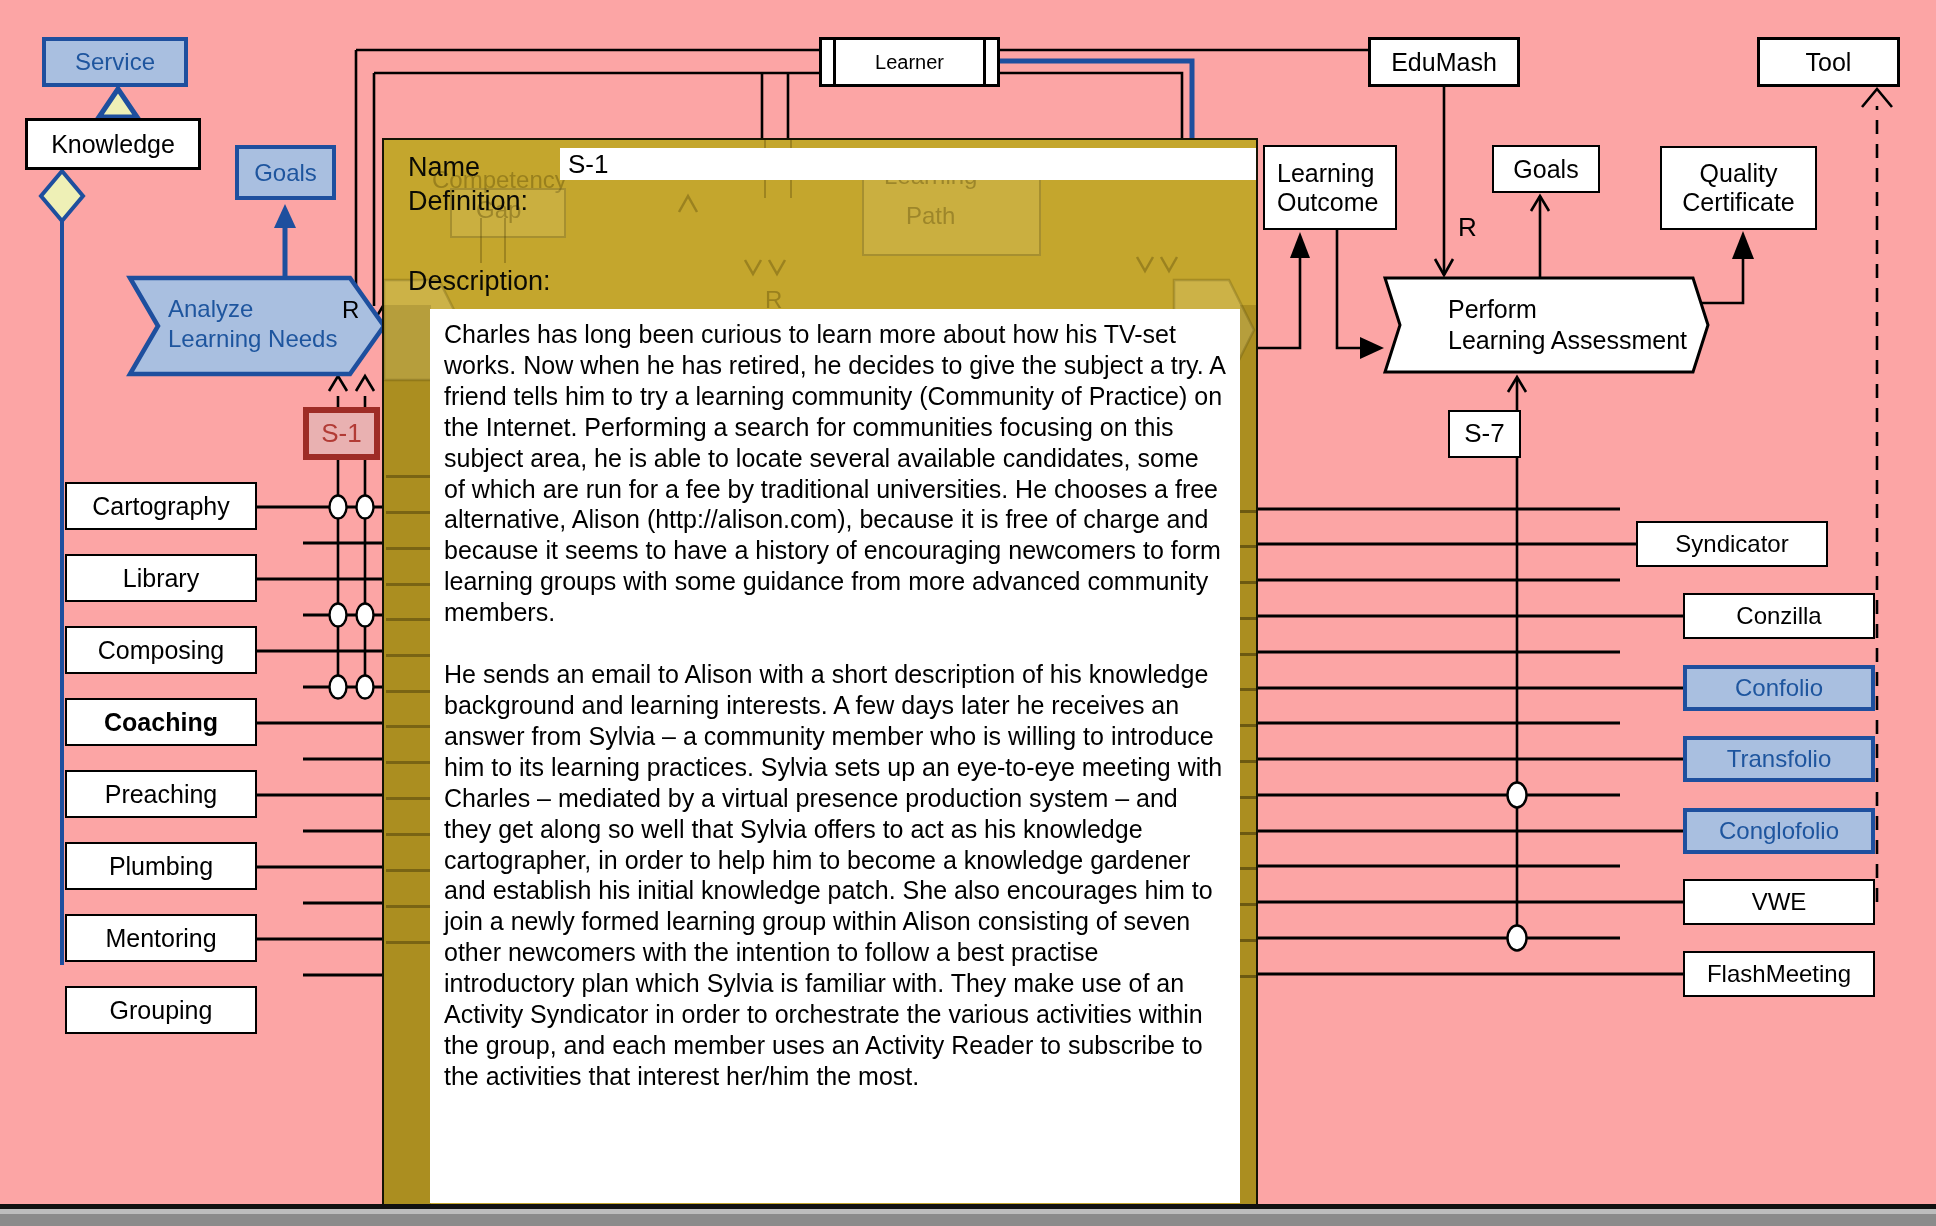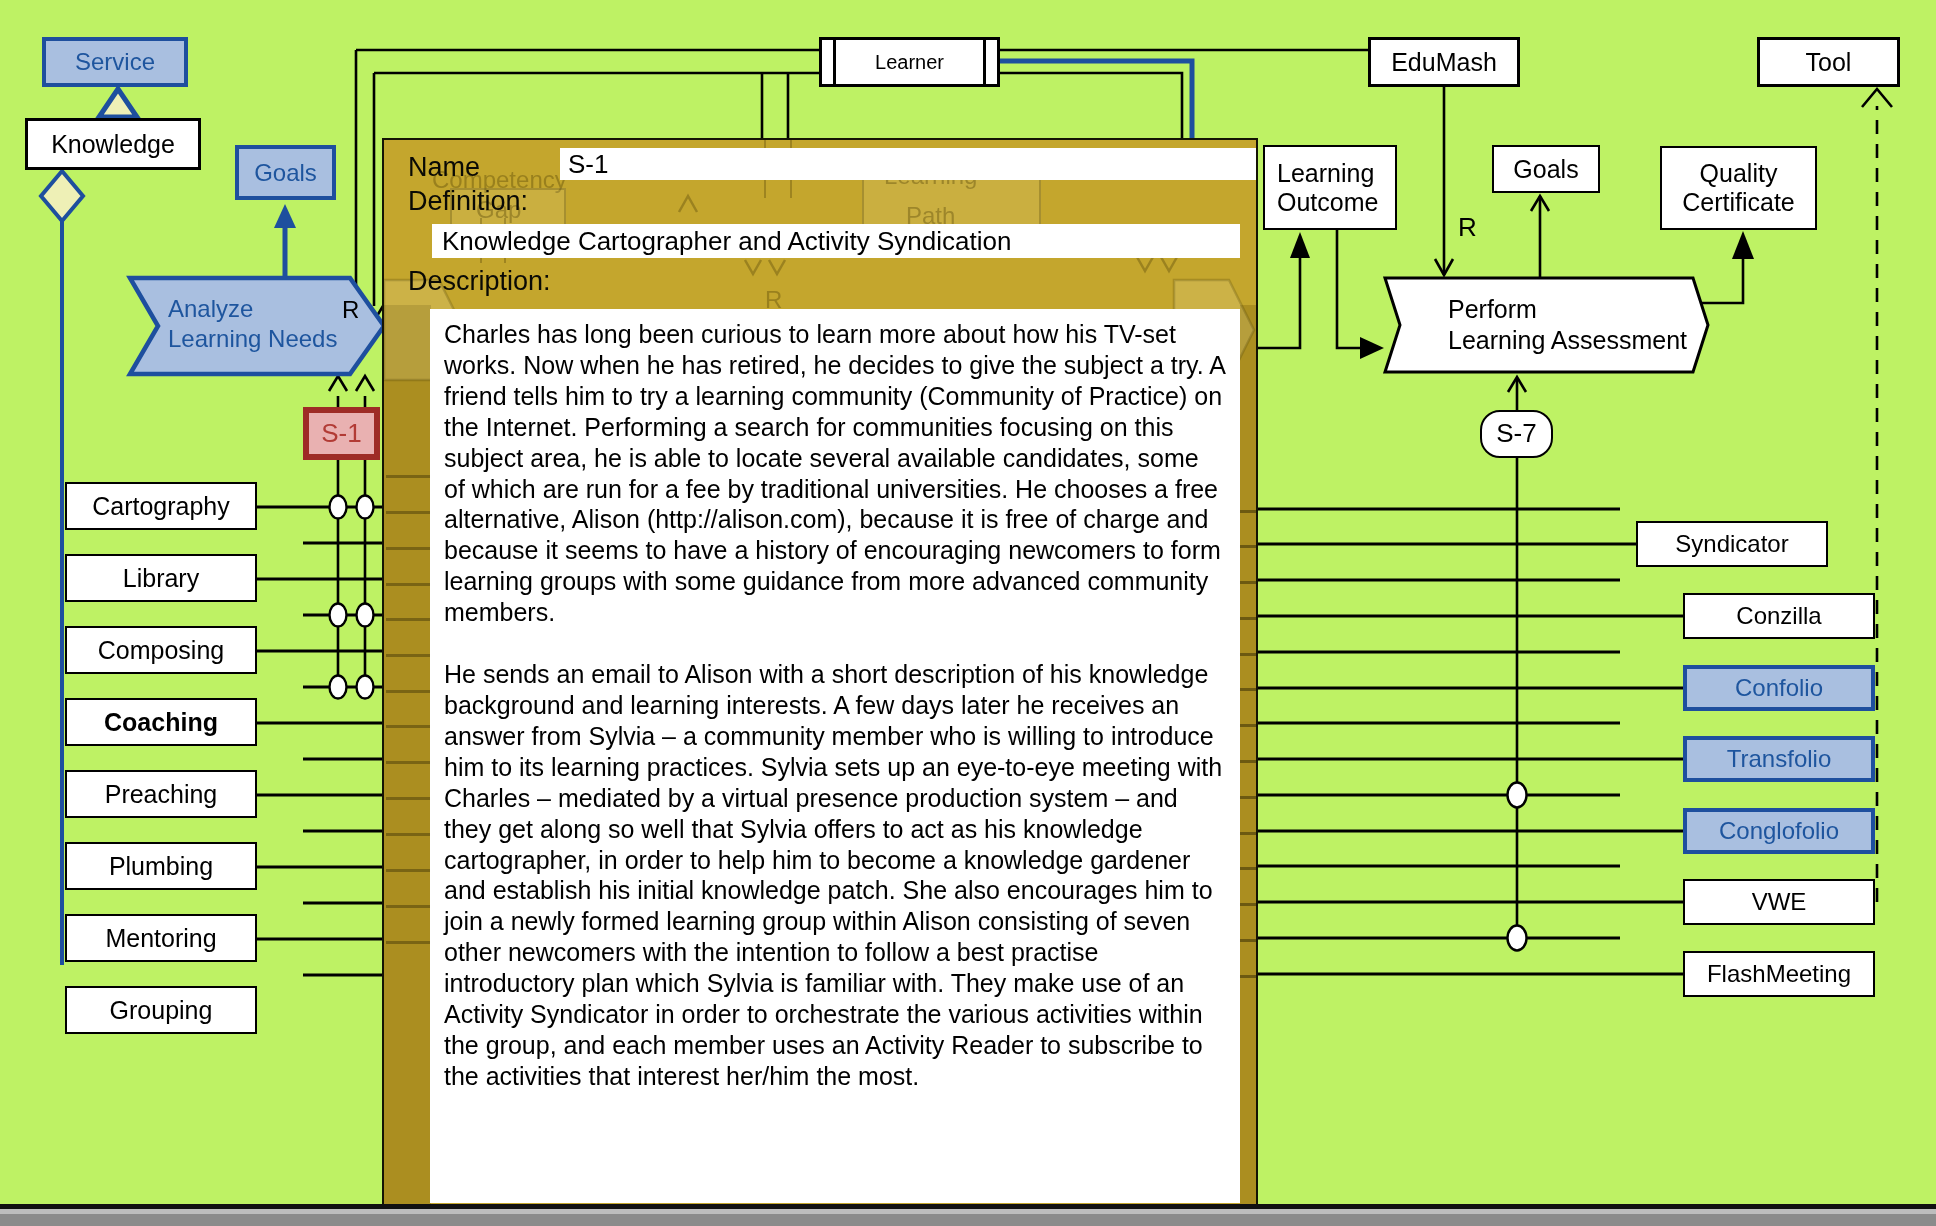--- a/index.html
+++ b/index.html
@@ -1,16 +1,16 @@
 <!DOCTYPE html>
 <html><head>
 <meta charset="utf-8">
 <style>
   html,body{margin:0;padding:0;background:#555;}
-  #stage{position:relative;width:1936px;height:1226px;background:#bef264;overflow:hidden;
+  #stage{position:relative;width:1936px;height:1226px;background:#fca5a5;overflow:hidden;
          font-family:"Liberation Sans","DejaVu Sans",sans-serif;}
   svg{position:absolute;left:0;top:0;}
   .box{position:absolute;background:#fff;border:3px solid #000;display:flex;
        align-items:center;justify-content:center;font-size:24px;color:#000;
        box-sizing:border-box;text-align:center;line-height:1.15;}
   .box.blue{background:#a9bfe0;border:4px solid #1e4f9e;color:#1e559e;}
   .box.thin{border-width:2.5px;}
   .twoline{flex-direction:column;align-items:flex-start;justify-content:center;padding-left:12px;text-align:left;}
   .twoline.center{align-items:center;padding-left:0;}
   .flag-label{position:absolute;font-size:24px;line-height:30px;}
@@ -135,21 +135,21 @@
   </div>
   <div class="rlab" style="left:342px;top:296px;">R</div>
 
   <div class="flag-label" style="left:1448px;top:294px;color:#000;font-size:25px;line-height:31px;">
     <div>Perform</div>
     <div>Learning Assessment</div>
   </div>
   <div class="rlab" style="left:1458px;top:212px;font-size:26px;">R</div>
 
   <div class="box" style="left:303px;top:407px;width:77px;height:53px;background:#e9b1b1;border:6px solid #9e2c26;color:#b23b35;font-size:26px;">S-1</div>
-  <div class="box thin" style="left:1480px;top:410px;width:73px;height:48px;font-size:26px;border-radius:20px;">S-7</div>
+  <div class="box thin" style="left:1448px;top:410px;width:73px;height:48px;font-size:26px;">S-7</div>
 
   <div class="box thin" style="left:65px;top:482px;width:192px;height:48px;font-size:25px;">Cartography</div>
   <div class="box thin" style="left:65px;top:554px;width:192px;height:48px;font-size:25px;">Library</div>
   <div class="box thin" style="left:65px;top:626px;width:192px;height:48px;font-size:25px;">Composing</div>
   <div class="box thin" style="left:65px;top:698px;width:192px;height:48px;font-size:25px;font-weight:bold;">Coaching</div>
   <div class="box thin" style="left:65px;top:770px;width:192px;height:48px;font-size:25px;">Preaching</div>
   <div class="box thin" style="left:65px;top:842px;width:192px;height:48px;font-size:25px;">Plumbing</div>
   <div class="box thin" style="left:65px;top:914px;width:192px;height:48px;font-size:25px;">Mentoring</div>
   <div class="box thin" style="left:65px;top:986px;width:192px;height:48px;font-size:25px;">Grouping</div>
 
@@ -209,21 +209,20 @@
     <div class="rtick" style="top:656px"></div>
     <div class="rtick" style="top:692px"></div>
     <div class="rtick" style="top:727px"></div>
     <div class="rtick" style="top:763px"></div>
     <div class="rtick" style="top:799px"></div>
     <div class="rtick" style="top:835px"></div>
 
     <div class="dlabel" style="left:12px;top:12px;">Name</div>
     <div class="dfield" style="left:176px;top:8px;width:688px;height:32px;padding-left:8px;">S-1</div>
     <div class="dlabel" style="left:12px;top:46px;">Definition:</div>
-    <div class="dfield" style="left:48px;top:84px;width:798px;height:34px;padding-left:10px;">Knowledge Cartographer and Activity Syndication</div>
     <div class="dlabel" style="left:12px;top:126px;">Description:</div>
     <div id="descbox">
       <p>Charles has long been curious to learn more about how his TV-set works. Now when he has retired, he decides to give the subject a try. A friend tells him to try a learning community (Community of Practice) on the Internet. Performing a search for communities focusing on this subject area, he is able to locate several available candidates, some of which are run for a fee by traditional universities. He chooses a free alternative, Alison (http://alison.com), because it is free of charge and because it seems to have a history of encouraging newcomers to form learning groups with some guidance from more advanced community members.</p>
       <p>He sends an email to Alison with a short description of his knowledge background and learning interests. A few days later he receives an answer from Sylvia – a community member who is willing to introduce him to its learning practices. Sylvia sets up an eye-to-eye meeting with Charles – mediated by a virtual presence production system – and they get along so well that Sylvia offers to act as his knowledge cartographer, in order to help him to become a knowledge gardener and establish his initial knowledge patch.  She also encourages him to join a newly formed learning group within Alison consisting of seven other newcomers with the intention to follow a best practise introductory plan which Sylvia is familiar with. They make use of an Activity Syndicator in order to orchestrate the various activities within the group, and each member uses an Activity Reader to subscribe to the activities that interest her/him the most.</p>
     </div>
   </div>
 
   <div id="bline"></div>
   <div id="bbar1"></div>
   <div id="bbar2"></div>

